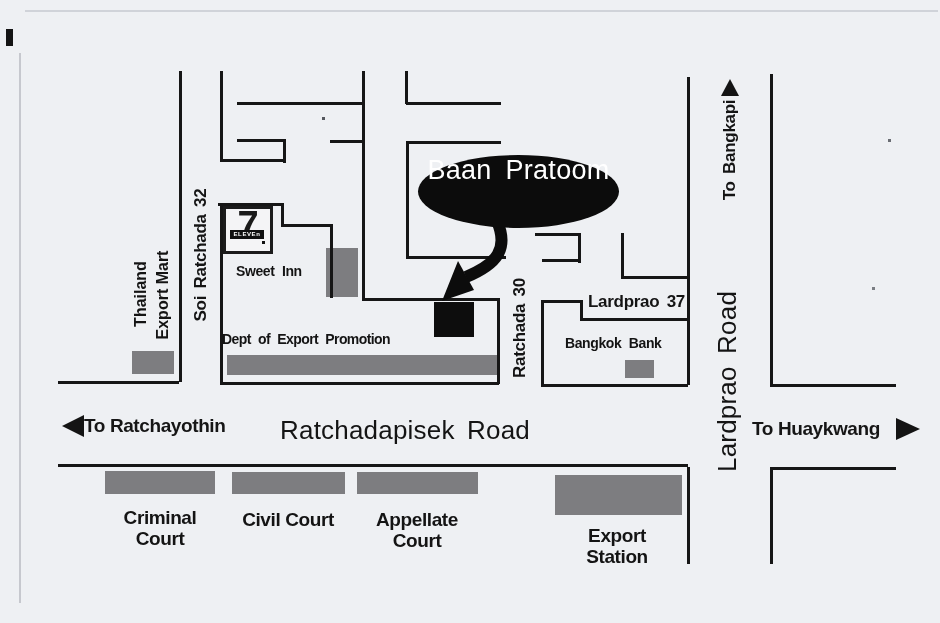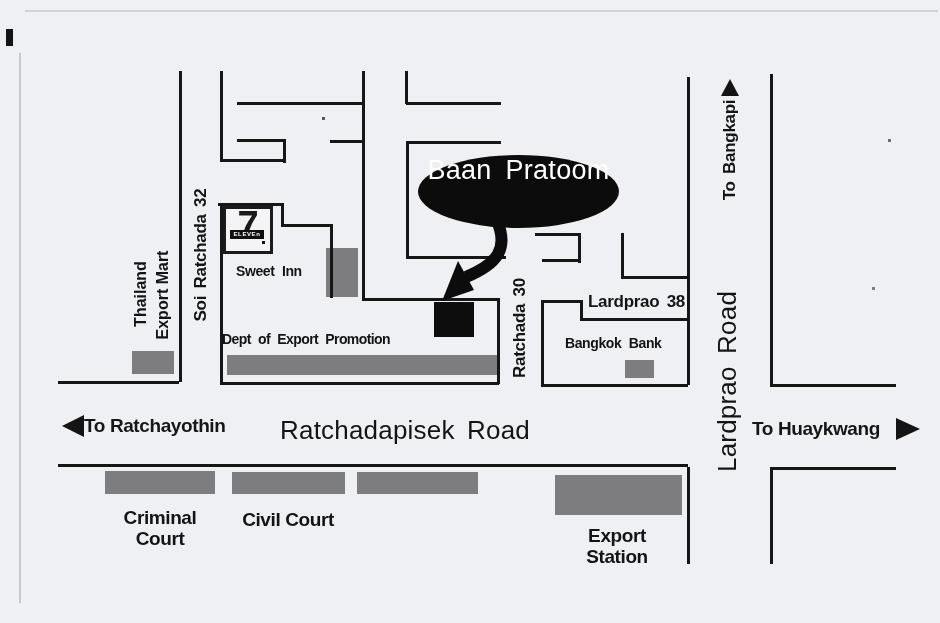--- a/index.html
+++ b/index.html
@@ -63,25 +63,26 @@
 
   <div class="seven">
     <div class="glyph">7</div>
     <div class="band">ELEVEn</div>
     <div class="dot"></div>
   </div>
 
   <div class="lbl b18" style="left:236px;top:263px;">Sweet Inn</div>
   <div class="lbl b18" style="left:222px;top:331px;letter-spacing:-0.6px;">Dept of Export Promotion</div>
   <div class="lbl b18" style="left:565px;top:335px;">Bangkok Bank</div>
-  <div class="lbl b17" style="left:588px;top:292px;">Lardprao 38</div>
+  <div class="lbl b17" style="left:588px;top:292px;">Lardprao 37</div>
   <div class="lbl big" style="left:280px;top:415px;">Ratchadapisek Road</div>
 
   <div class="lbl b19 wrap2" style="left:108px;top:507px;width:104px;">Criminal Court</div>
   <div class="lbl b19 wrap2" style="left:236px;top:509px;width:104px;">Civil Court</div>
+  <div class="lbl b19 wrap2" style="left:358px;top:509px;width:118px;">Appellate Court</div>
   <div class="lbl b19 wrap2" style="left:565px;top:525px;width:104px;">Export Station</div>
 
   <div class="vlabel b17" style="left:126px;top:244px;width:150px;">Soi Ratchada 32</div>
   <div class="vlabel" style="left:96px;top:283px;width:90px;font-weight:bold;font-size:16px;">Thailand</div>
   <div class="vlabel" style="left:113px;top:284px;width:100px;font-weight:bold;font-size:16px;">Export Mart</div>
   <div class="vlabel b17" style="left:462px;top:317px;width:116px;">Ratchada 30</div>
   <div class="vlabel b17" style="left:678px;top:139px;width:104px;">To Bangkapi</div>
   <div class="vlabel big" style="left:637px;top:367px;width:180px;height:30px;line-height:30px;">Lardprao Road</div>
 
   <div class="tri tri-up" style="left:721px;top:79px;"></div>

